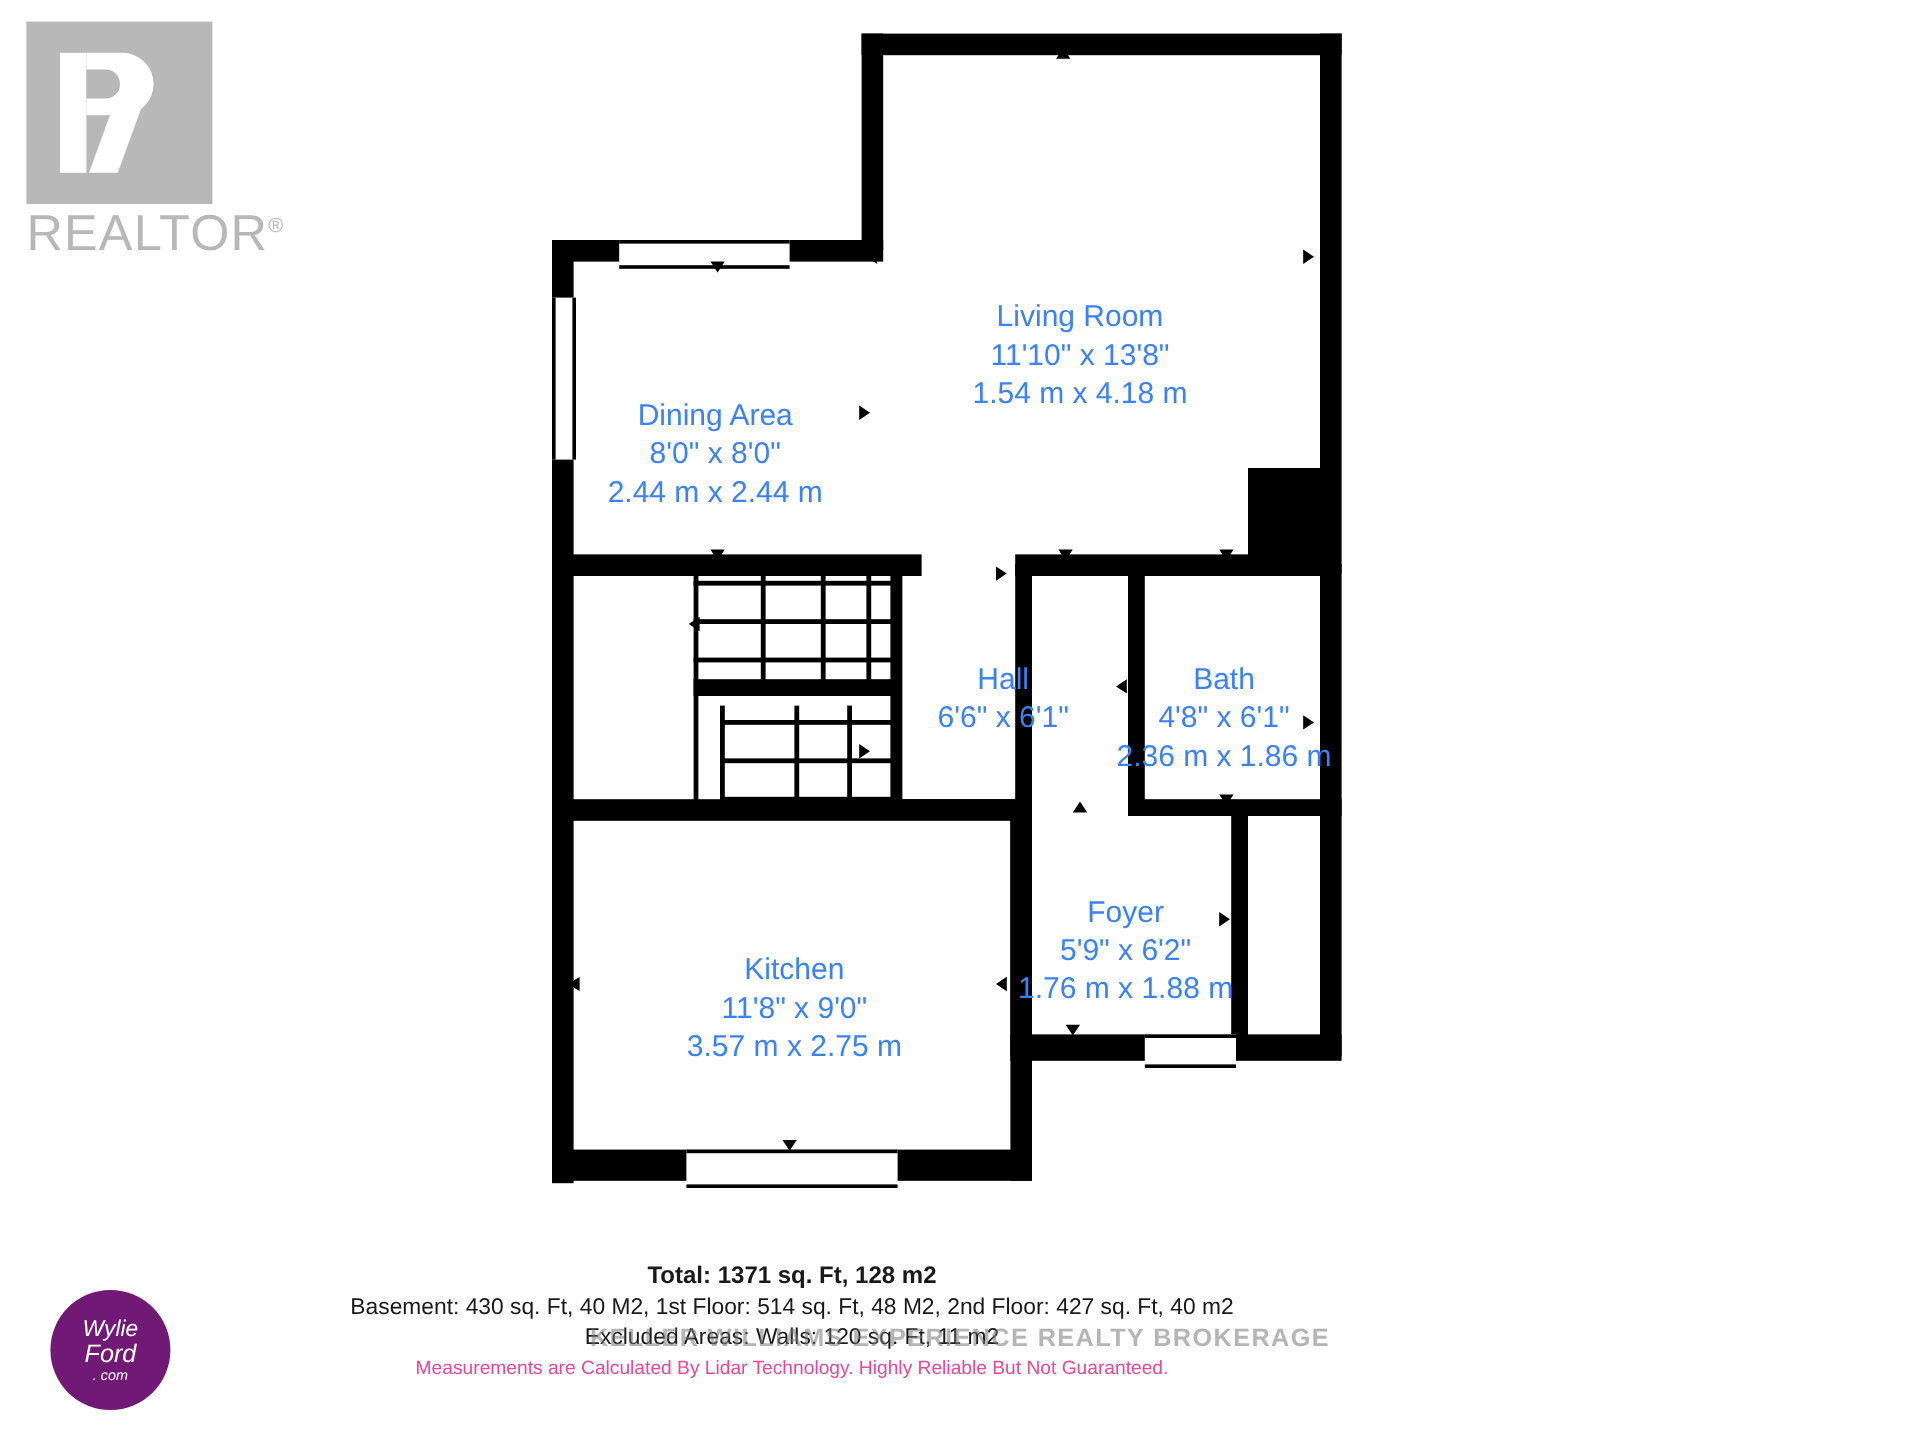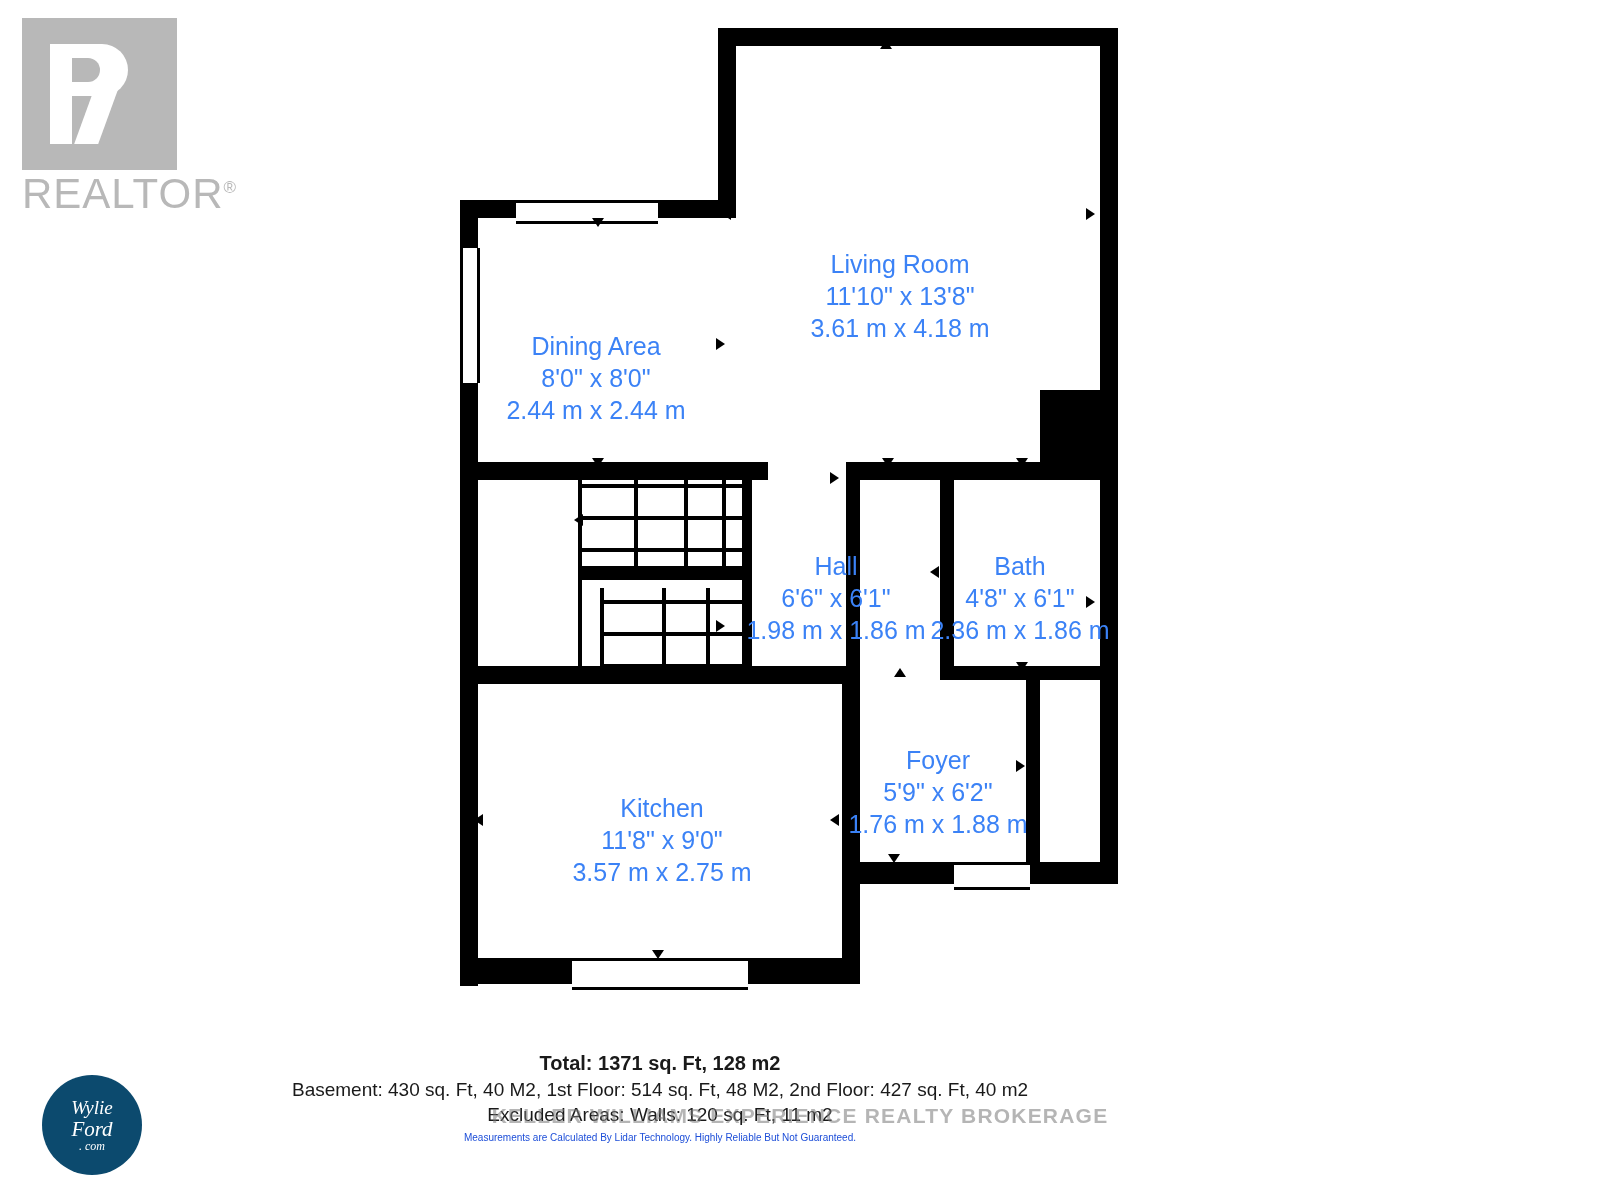--- a/index.html
+++ b/index.html
@@ -148,22 +148,22 @@
   }
   #footer .breakdown {
     font-size: 19px;
     margin-bottom: 3px;
   }
   #footer .excluded {
     font-size: 19px;
     margin-bottom: 6px;
   }
   #footer .disclaimer {
-    font-size: 10px;
-    color: #1d4ed8;
+    font-size: 16px;
+    color: #ec4899;
   }
 
   
   #brokerage-watermark {
     position: absolute;
     left: 0;
     top: 1104px;
     width: 1600px;
     text-align: center;
     font-size: 21px;
@@ -174,27 +174,27 @@
   }
 
   
   #wylie-badge {
     position: absolute;
     left: 42px;
     top: 1075px;
     width: 100px;
     height: 100px;
     border-radius: 50%;
-    background: #0c4a6e;
+    background: #701a75;
     color: #ffffff;
     display: flex;
     flex-direction: column;
     align-items: center;
     justify-content: center;
-    font-family: Liberation Serif, serif;
+    font-family: Liberation Sans, sans-serif;
     font-style: italic;
     line-height: 1.05;
   }
   #wylie-badge .l1 { font-size: 19px; }
   #wylie-badge .l2 { font-size: 21px; }
   #wylie-badge .l3 { font-size: 12px; }
 </style>
 </head>
 <body>
 
@@ -288,33 +288,32 @@
   <div class="arrow left" style="left:846px; top:760px;"></div>
   <div class="arrow right" style="left:1016px; top:760px;"></div>
   <div class="arrow left" style="left:474px; top:814px;"></div>
   <div class="arrow left" style="left:830px; top:814px;"></div>
   <div class="arrow down" style="left:888px; top:854px;"></div>
   <div class="arrow down" style="left:652px; top:950px;"></div>
 
   <div class="room-label" style="left:700px; top:248px; width:400px;">
     <div class="name">Living Room</div>
     <div class="dim">11'10" x 13'8"</div>
-    <div class="dim">3.61 m x 4.18 m</div>
+    <div class="dim">1.54 m x 4.18 m</div>
   </div>
 
   <div class="room-label" style="left:396px; top:298px; width:400px;margin-top:32px;">
     <div class="name">Dining Area</div>
     <div class="dim">8'0" x 8'0"</div>
     <div class="dim">2.44 m x 2.44 m</div>
   </div>
 
   <div class="room-label" style="left:658px; top:550px; width:356px;">
     <div class="name">Hall</div>
     <div class="dim">6'6" x 6'1"</div>
-    <div class="dim">1.98 m x 1.86 m</div>
   </div>
 
   <div class="room-label" style="left:842px; top:550px; width:356px;">
     <div class="name">Bath</div>
     <div class="dim">4'8" x 6'1"</div>
     <div class="dim">2.36 m x 1.86 m</div>
   </div>
 
   <div class="room-label" style="left:760px; top:744px; width:356px;">
     <div class="name">Foyer</div>

